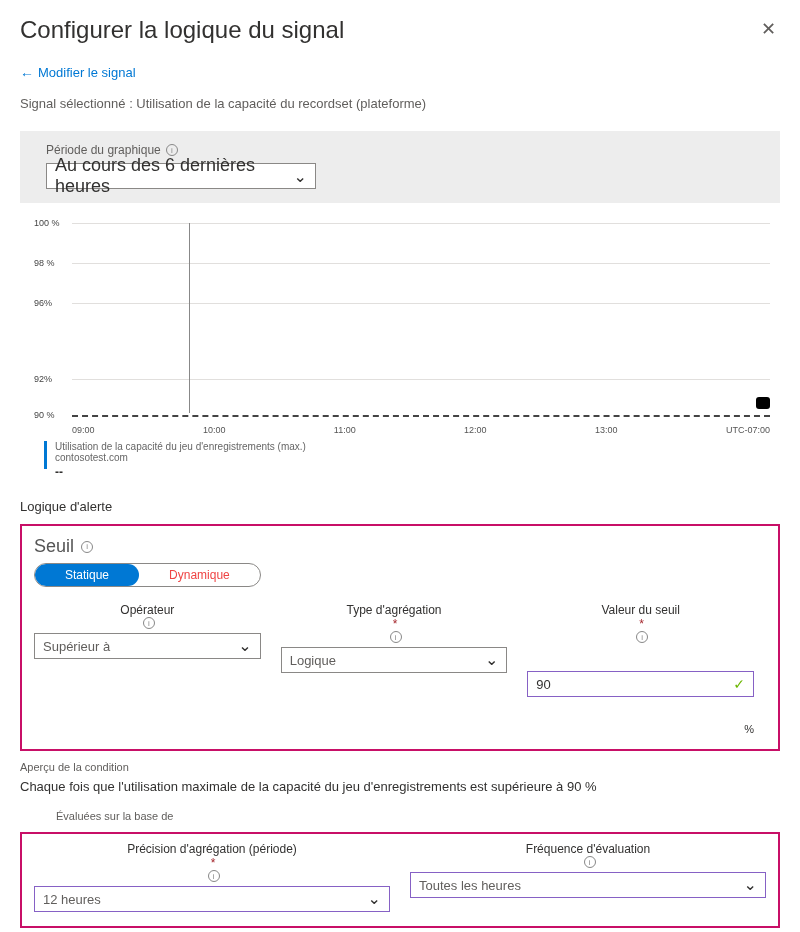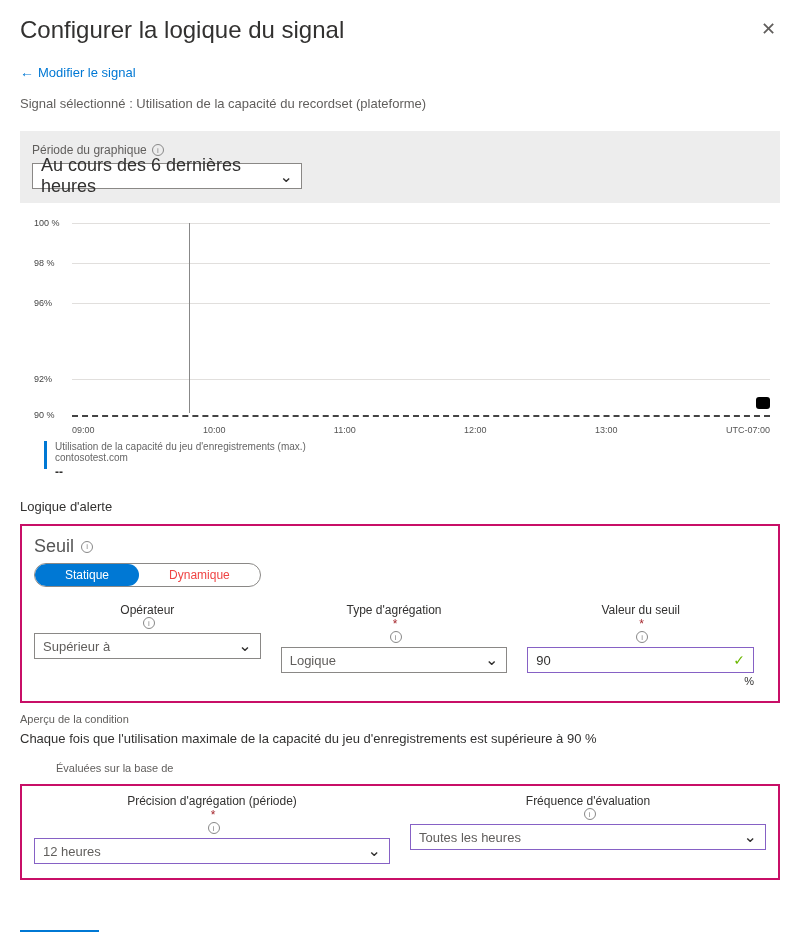--- a/index.html
+++ b/index.html
@@ -45,21 +45,21 @@
   .back-arrow {
     font-size: 14px;
   }
   .signal-selected {
     color: #605e5c;
     font-size: 13px;
     margin-bottom: 20px;
   }
   .chart-period-box {
     background: #ededed;
-    padding: 12px 10px 14px 12px;
+    padding: 12px 10px 14px 26px;
     margin-bottom: 20px;
   }
   .chart-period-label {
     font-size: 12px;
     color: #605e5c;
     margin-bottom: 6px;
     display: flex;
     align-items: center;
     gap: 2px;
   }
@@ -205,21 +205,21 @@
   }
   .form-row {
     display: flex;
     gap: 20px;
   }
   .form-col {
     flex: 1;
     display: flex;
     flex-direction: column;
   }
-  .form-col.threshold-col { position: relative; }
+  .form-col.threshold-col { position: relative; gap: 24px; }
   .field-label {
     font-size: 12px;
     color: #323130;
     margin-bottom: 4px;
     display: flex;
     align-items: center;
     flex-direction: column;
   }
   .required { color: #a4262c; margin-left: 2px; }
   .field-select, .field-input {

